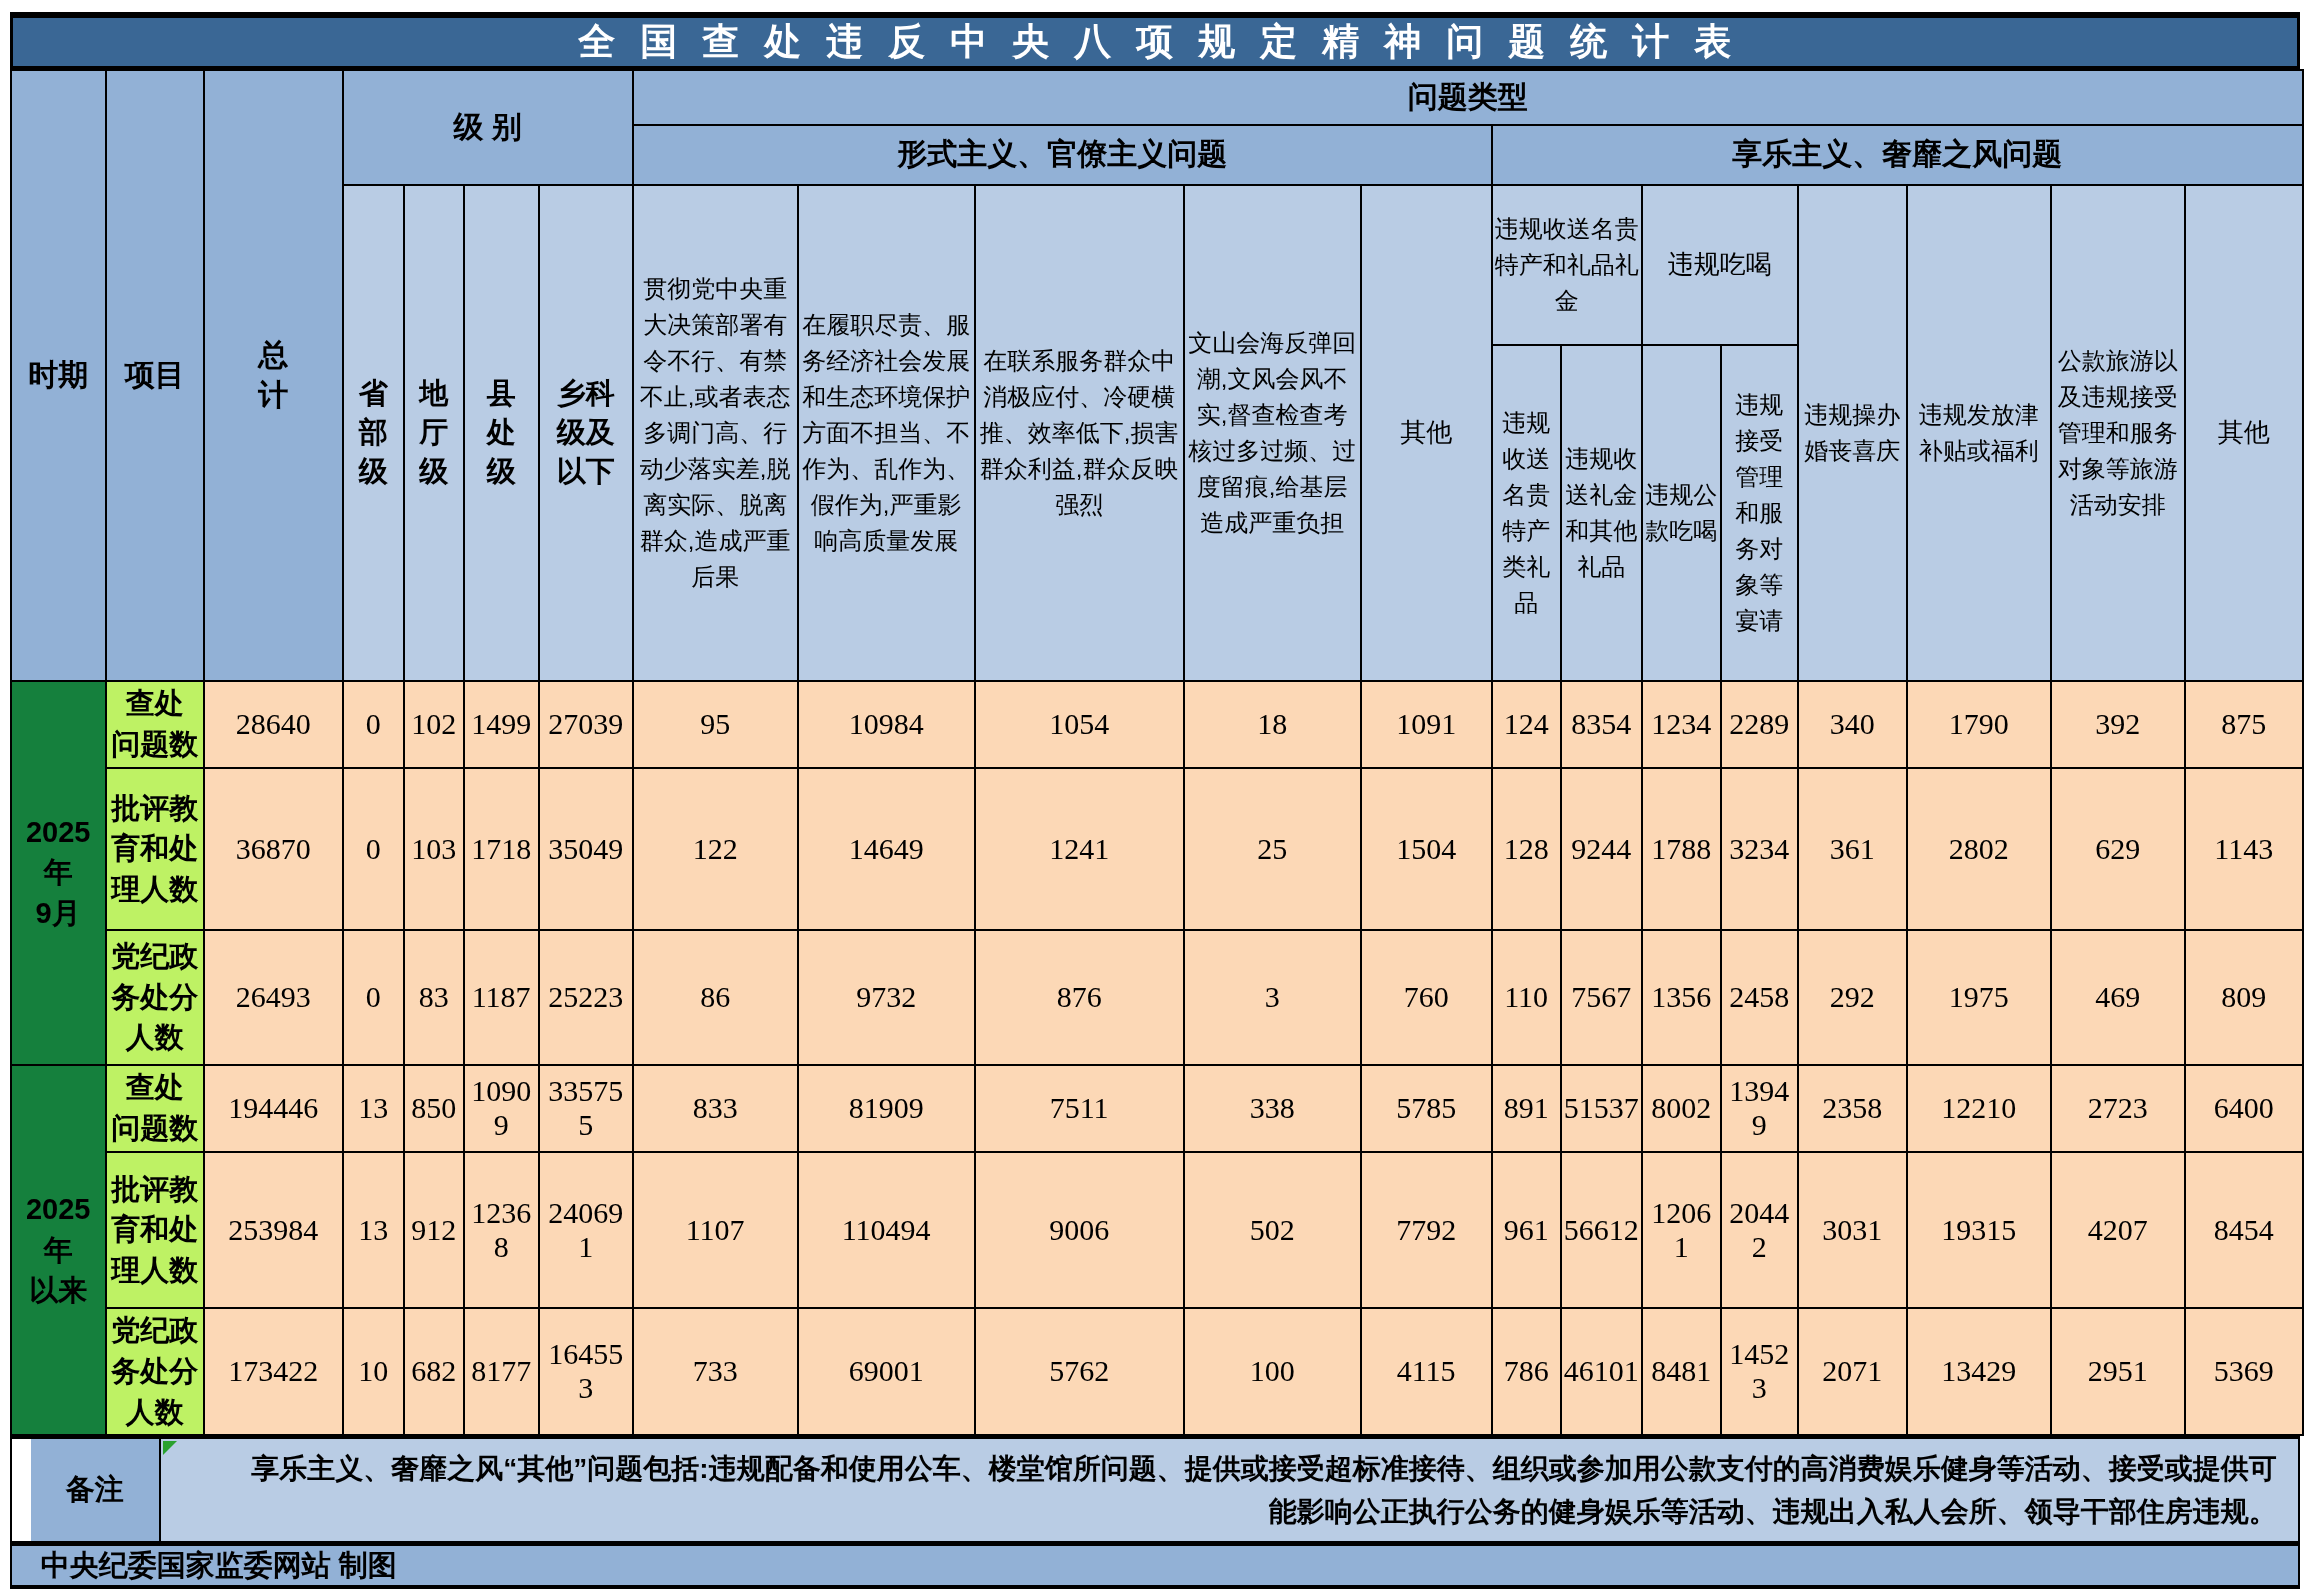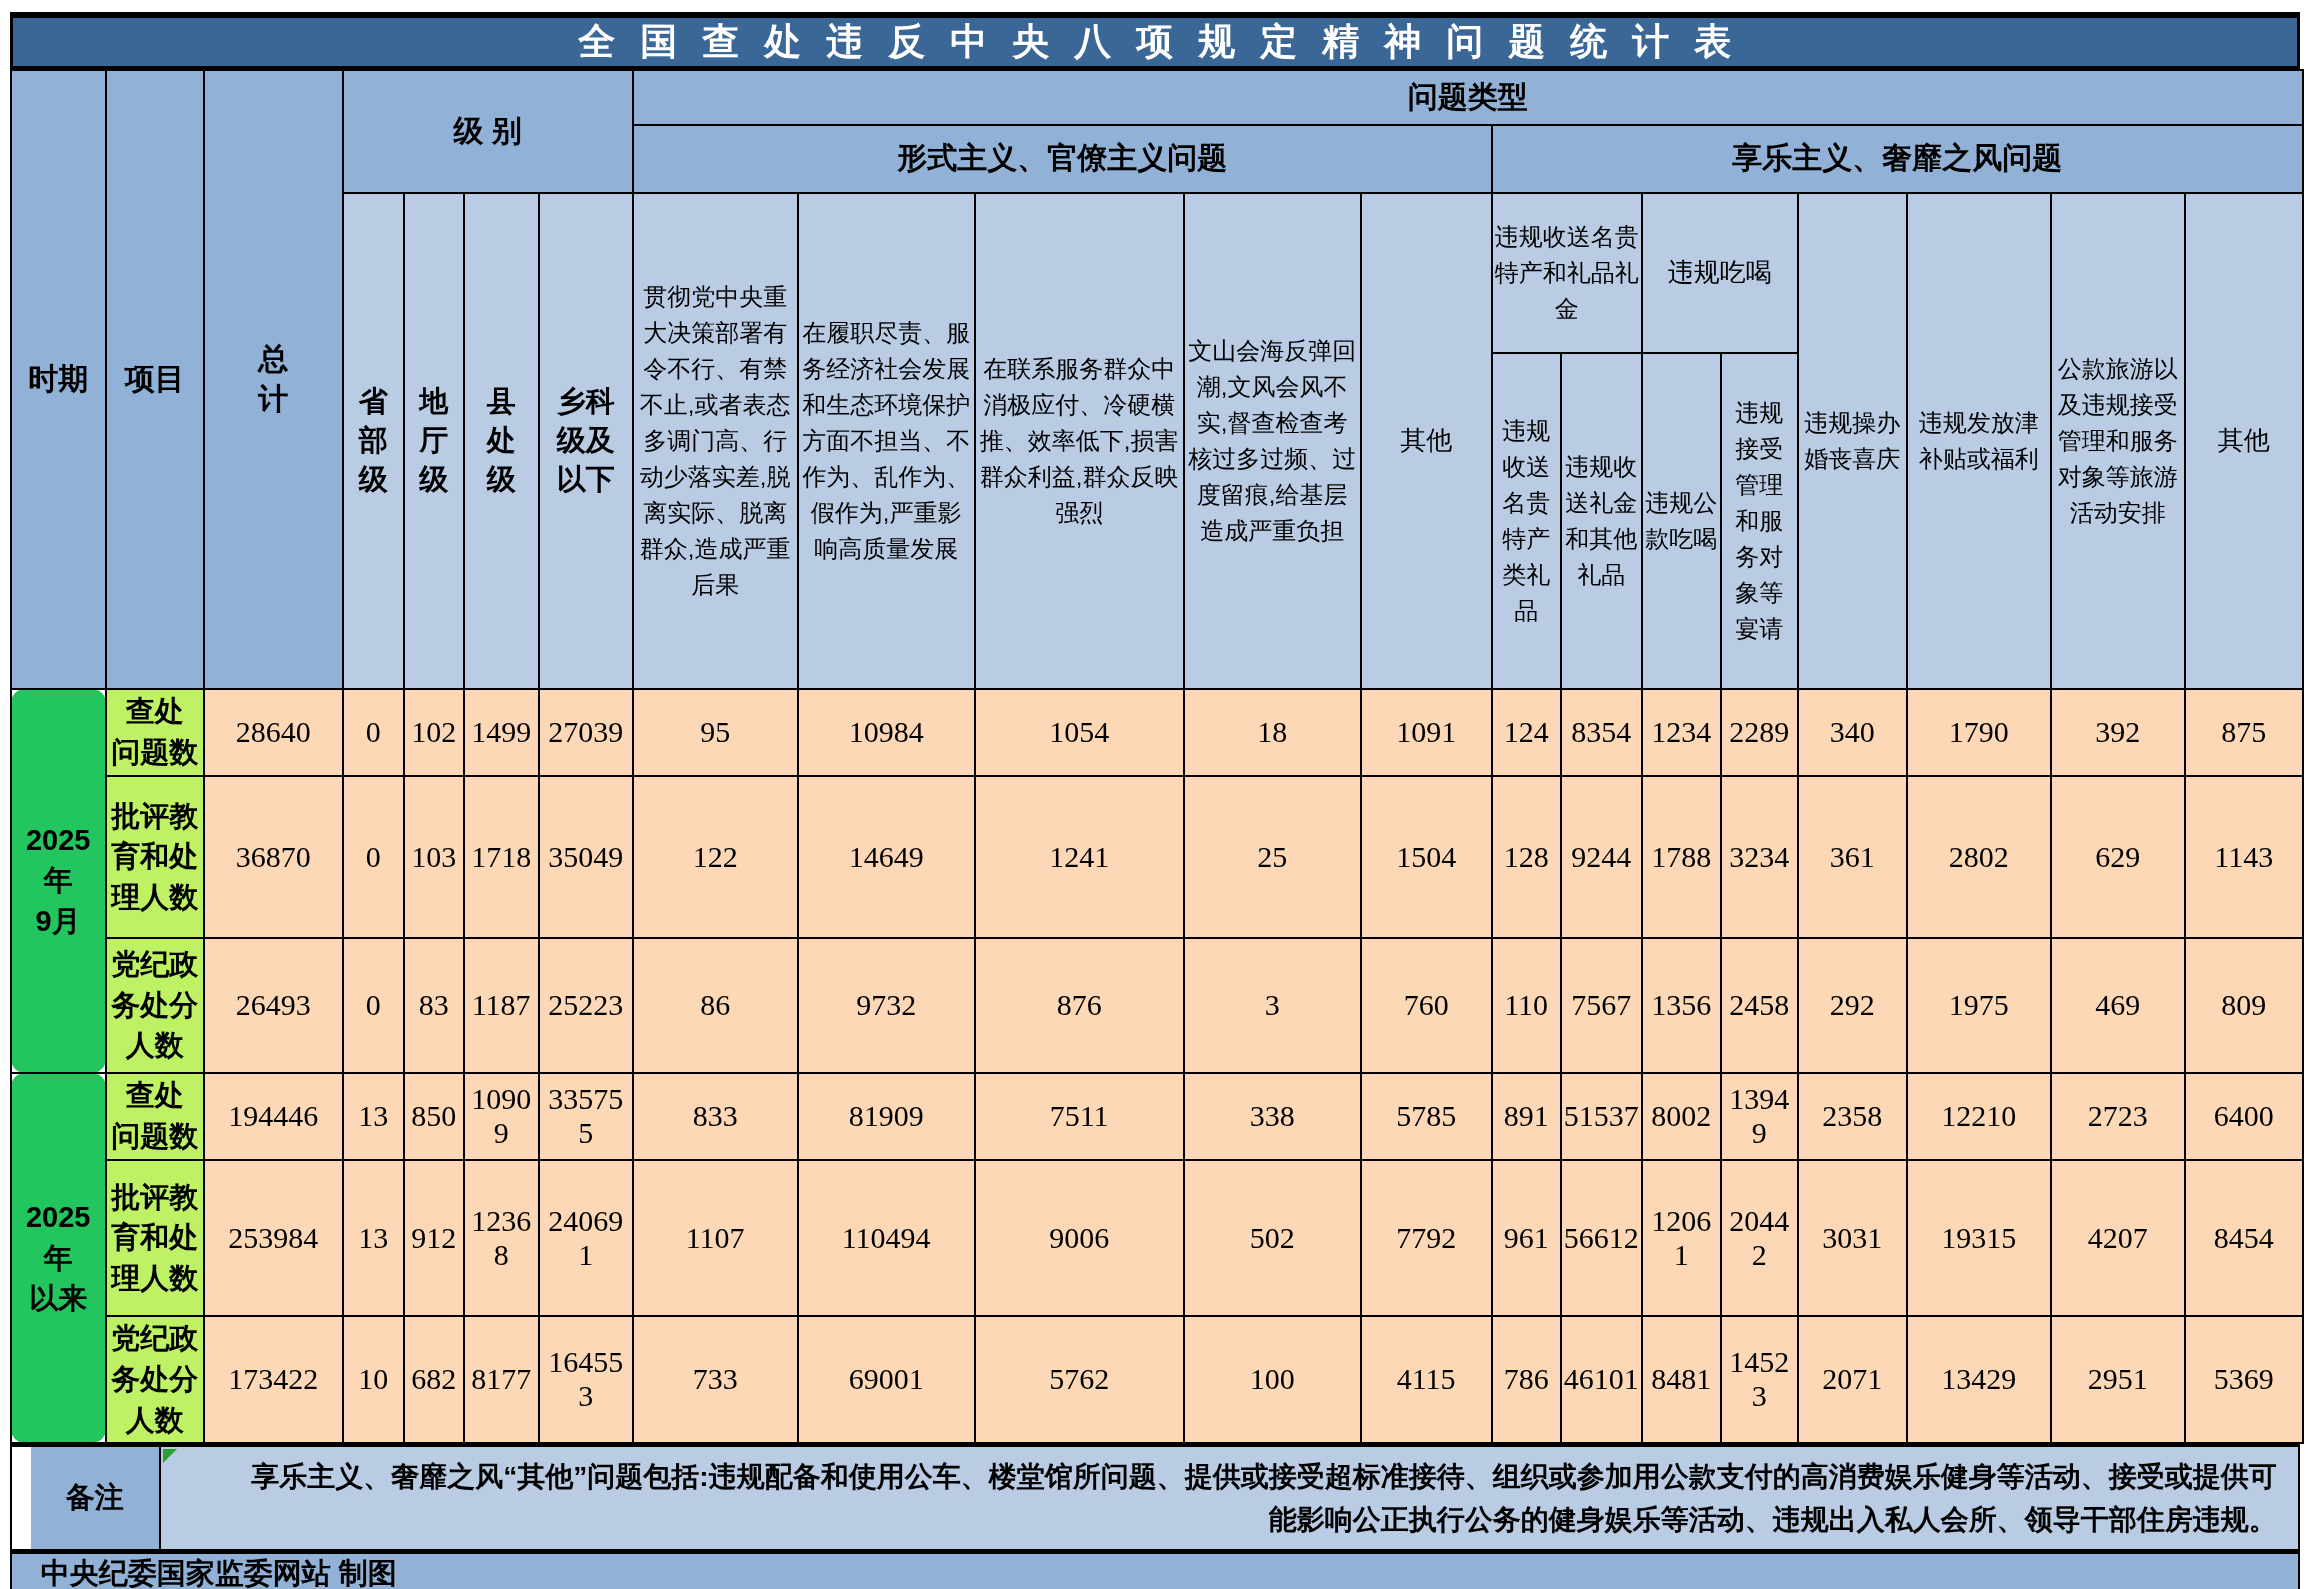--- a/index.html
+++ b/index.html
@@ -24,28 +24,28 @@
     font-weight:normal;font-size:24px;line-height:1.5;
     text-align:justify;text-justify:inter-character;padding:9.7px 13.5px;
   }
   .subcol{
     font-weight:normal;font-size:24px;line-height:1.5;
     text-align:justify;text-justify:inter-character;padding:7.7px 9.7px;
   }
   .ctr{text-align:center;font-weight:normal;font-size:26px;}
   .pre{white-space:pre-line;line-height:1.35;}
 
-  .period{background:#22c55e;font-weight:bold;font-size:29px;white-space:pre-line;line-height:1.4;border-radius:14px;}
+  .period{background:#15803d;font-weight:bold;font-size:29px;white-space:pre-line;line-height:1.4;}
   .rowlabel{background:#bef264;font-weight:bold;font-size:29px;white-space:pre-line;line-height:1.4;}
   .num{
     background:#fcd8b6;font-family:"Liberation Serif","DejaVu Serif",serif;
     font-weight:normal;font-size:30px;
   }
 
-  .tr-a{height:55px}.tr-b{height:68px}.tr-c{height:160px}.tr-d{height:336px}
+  .tr-a{height:55px}.tr-b{height:60px}.tr-c{height:160px}.tr-d{height:336px}
   .tr-r0{height:75px}.tr-r1{height:162px}.tr-r2{height:135px}
   .tr-r3{height:62px}.tr-r4{height:156px}.tr-r5{height:120px}
 
   .note-row{display:flex;border:2.9px solid #000;border-top-width:3.9px;margin-top:0;padding-left:19px;}
   .note-label{
     width:128px;background:#92b1d6;border-right:2.9px solid #000;
     display:flex;align-items:center;justify-content:center;
     font-weight:bold;font-size:29px;
   }
   .note-body{

